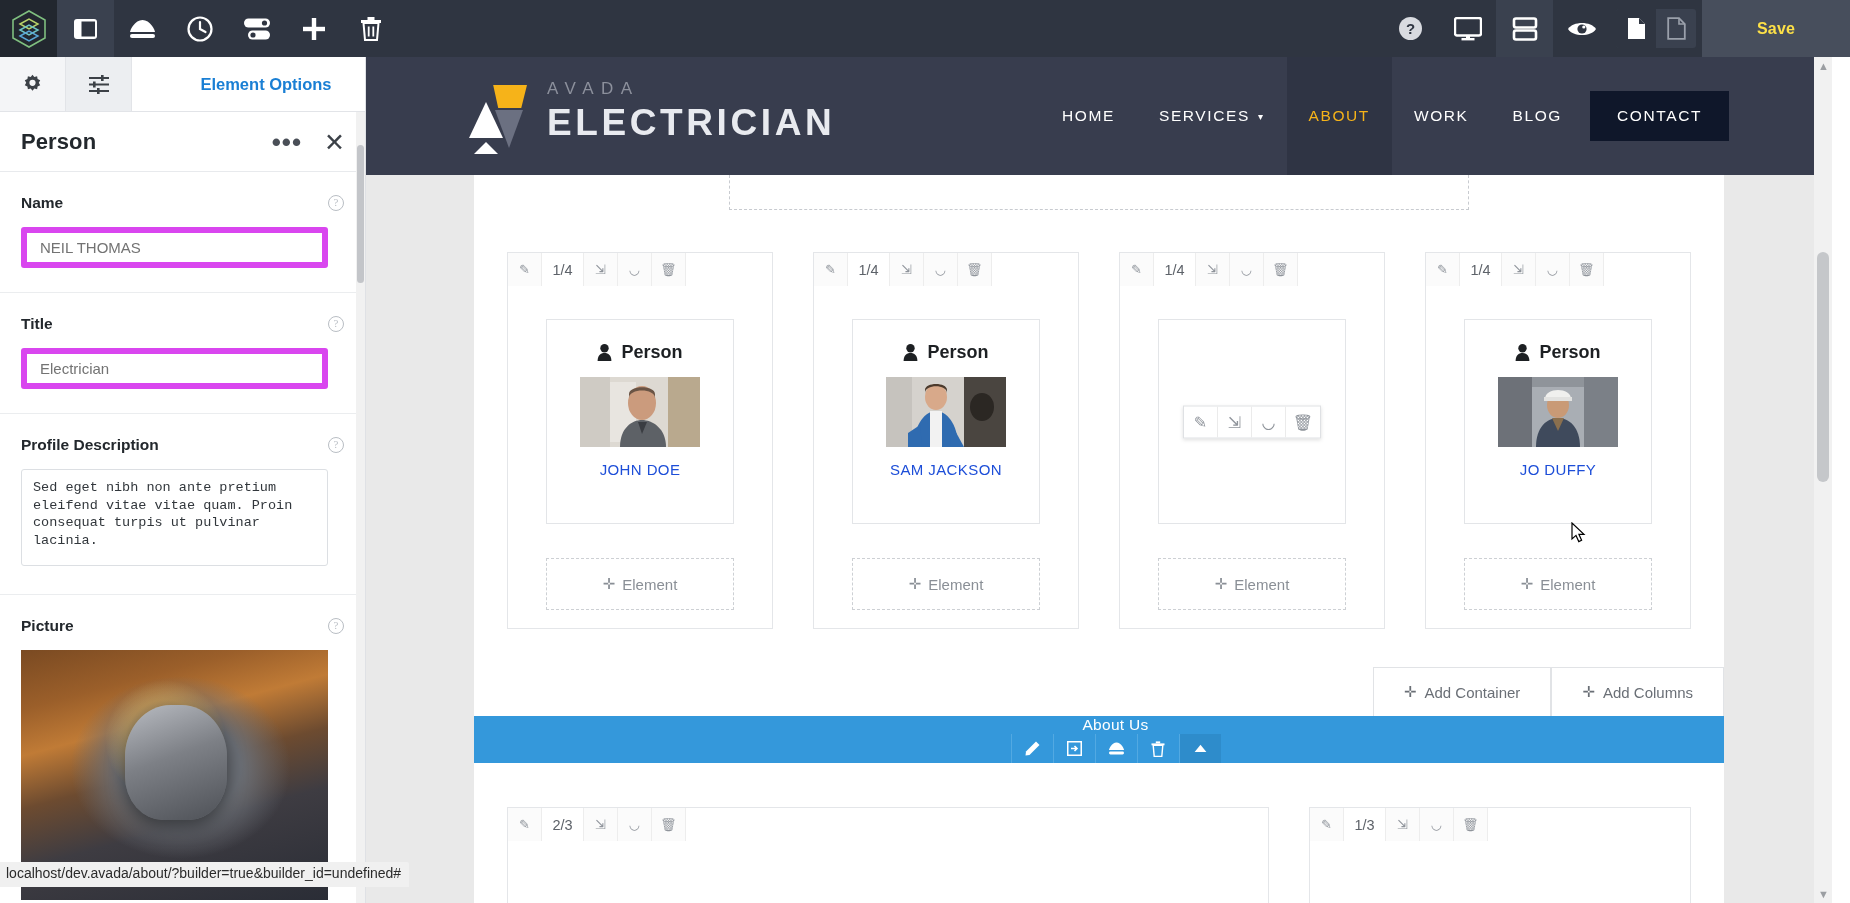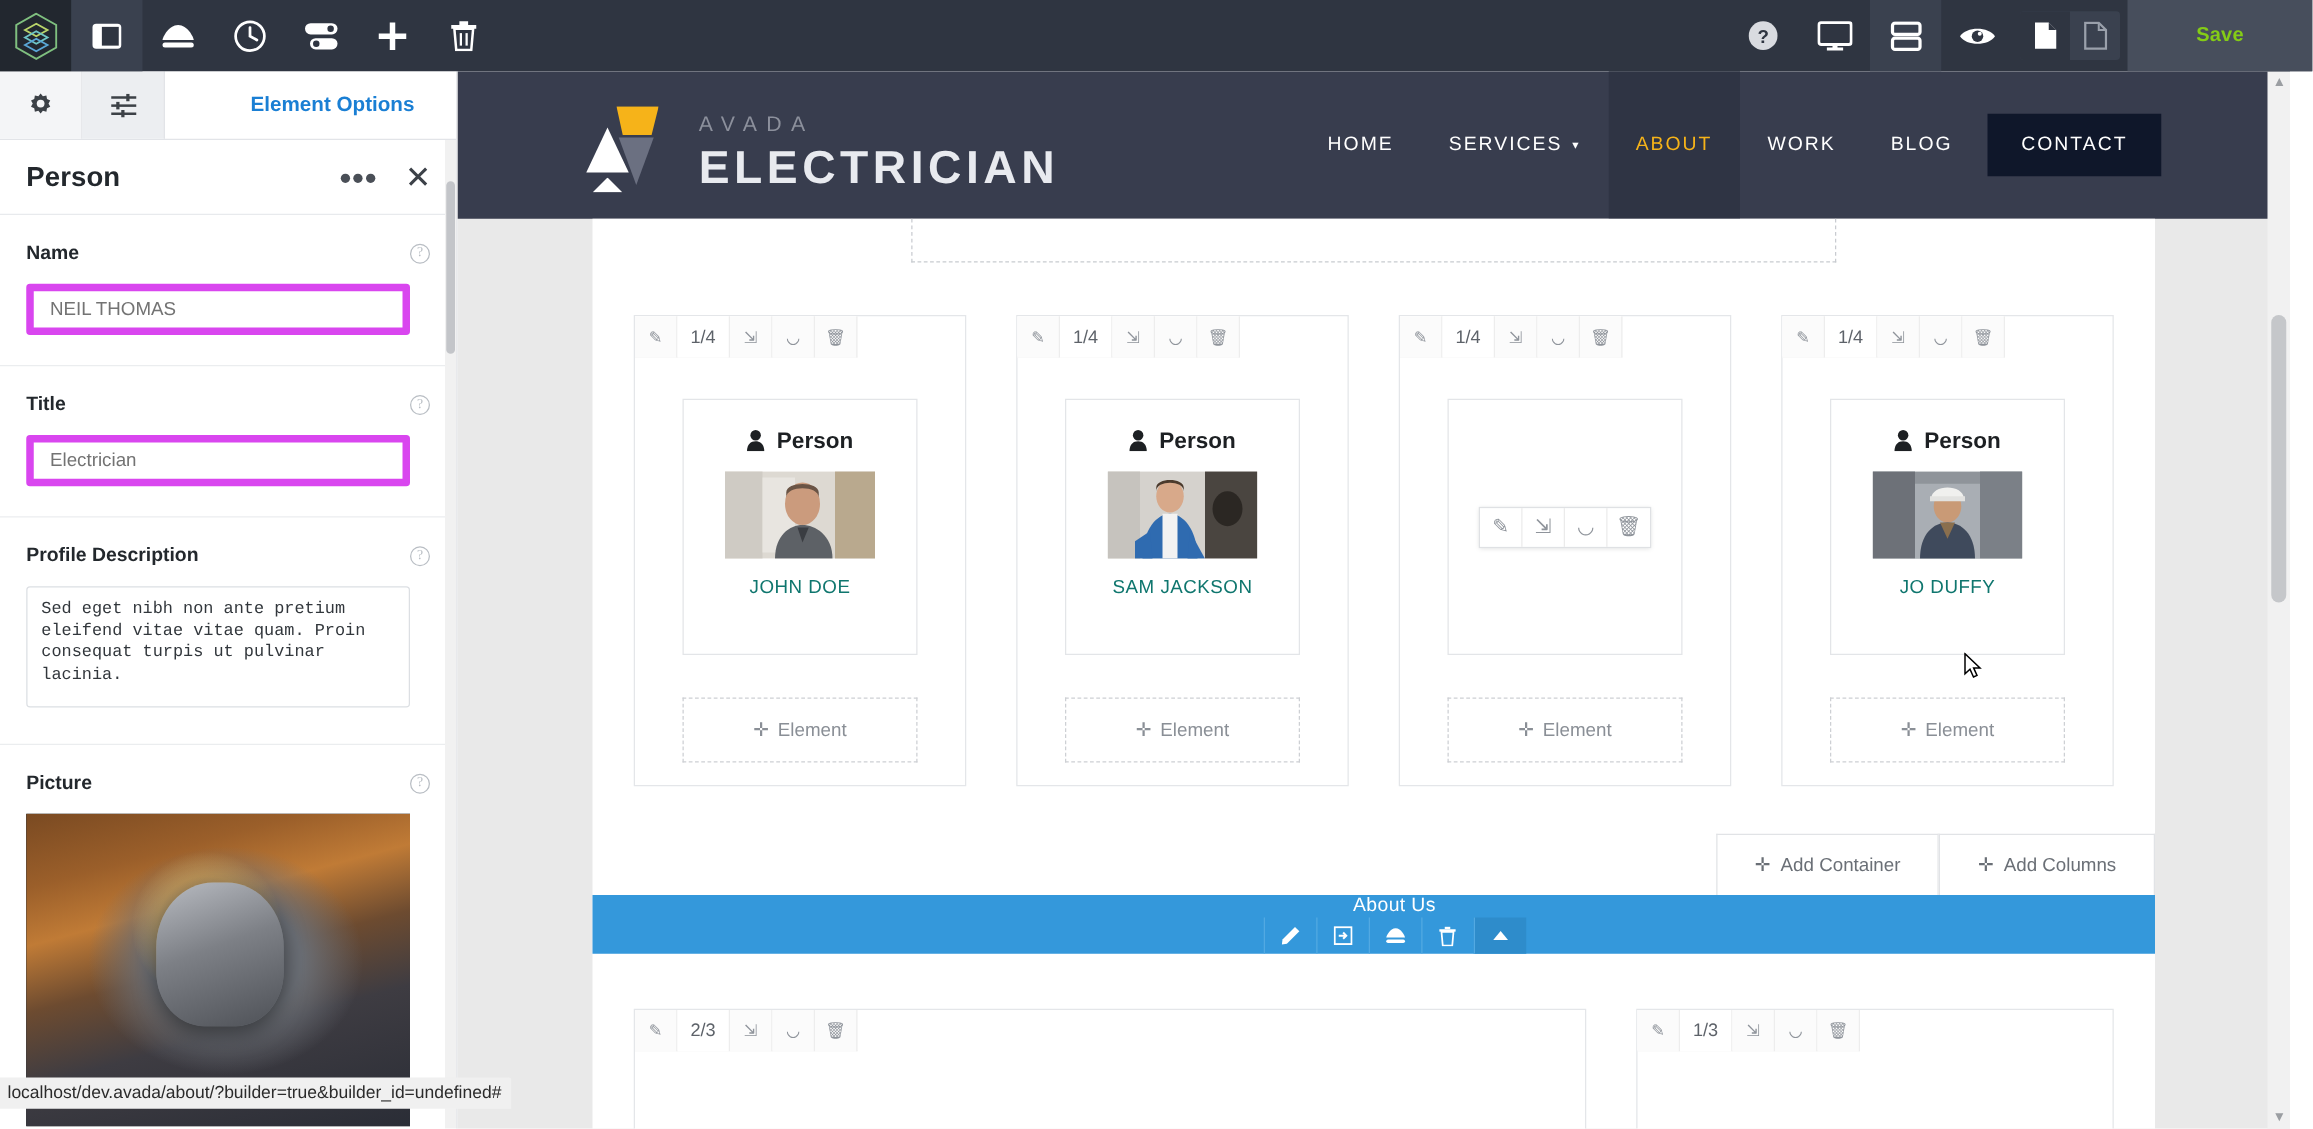--- a/index.html
+++ b/index.html
@@ -30,21 +30,21 @@
   .doc-group {
     display: flex; align-items: center; background: #3a414f;
     border-radius: 3px; margin: 9px 6px; overflow: hidden;
   }
   .doc-btn {
     width: 40px; height: 39px; display: flex; align-items: center;
     justify-content: center; cursor: pointer;
   }
   .doc-btn.sel { background: #2f3541; }
   .save-cell {
-    width: 148px; background: #474e5c; color: #84cc16;
+    width: 148px; background: #474e5c; color: #fde047;
     display: flex; align-items: center; justify-content: center;
     font-size: 16px; font-weight: bold; cursor: pointer; letter-spacing: .2px;
   }
 
   
   .sidebar {
     position: absolute; top: 57px; left: 0; width: 366px; height: 846px;
     background: #fff; border-right: 1px solid #dfe1e5; overflow: hidden;
   }
   .sb-tabs {
@@ -111,21 +111,21 @@
 
   
   .canvas {
     position: absolute; top: 57px; left: 366px; width: 1466px; height: 846px;
     background: #e9e9e9; overflow: hidden;
   }
   .site-header {
     height: 118px; background: #383d4e; display: flex; align-items: center;
     padding-left: 103px; position: relative;
   }
-  .brand { display:flex; align-items:flex-end;gap:12px; }
+  .brand { display:flex; align-items:flex-start; }
   .mark { width: 62px; height: 72px; position: relative; margin-right: 16px; }
   .mark .tri-w { position:absolute; left:0; top:22px; width:0; height:0;
     border-left: 17px solid transparent; border-right: 17px solid transparent;
     border-bottom: 36px solid #ffffff; }
   .mark .tri-w2 { position:absolute; left:5px; bottom:-2px; width:24px; height:12px; background:#fff;
     clip-path: polygon(50% 0, 100% 100%, 0 100%); }
   .mark .trap-y { position:absolute; left:22px; top:5px; width:36px; height:23px;
     background:#f6b319; clip-path: polygon(6% 0, 100% 0, 84% 100%, 20% 100%); }
   .mark .tri-g { position:absolute; left:26px; top:30px; width:0; height:0;
     border-left: 14px solid transparent; border-right: 14px solid transparent;
@@ -170,21 +170,21 @@
   .ctool.frac { font-size: 14.5px; color: #5d6269; width: 42px; background:#fff;}
   .elem-card {
     margin: 33px 38px 0 38px; border: 1px solid #e3e5e8; background: #fff;
     padding: 22px 0 20px 0; text-align: center; min-height: 205px;
   }
   .elem-title {
     font-size: 18px; font-weight: bold; color: #1d2023; margin-bottom: 14px;
     display:flex; align-items:center; justify-content:center; gap: 9px;
   }
   .ph { width: 120px; height: 70px; margin: 0 auto; overflow:hidden; }
-  .pname { font-size: 15px; color: #0f766e; margin-top: 14px; letter-spacing: .4px;}
+  .pname { font-size: 15px; color: #1d4ed8; margin-top: 14px; letter-spacing: .4px;}
   .elem-empty { margin: 33px 38px 0 38px; border: 1px solid #e3e5e8; background: #fff;
     min-height: 205px; position: relative; }
   .float-tools {
     position: absolute; left: 50%; top: 50%; transform: translate(-50%,-50%);
     display: flex; background: #fff; border: 1px solid #dfe1e4; box-shadow: 0 1px 4px rgba(0,0,0,.13);
   }
   .ftool {
     width: 34px; height: 31px; display:flex; align-items:center; justify-content:center;
     border-right: 1px solid #ebebeb; color: #8f949b; cursor:pointer;
   }

